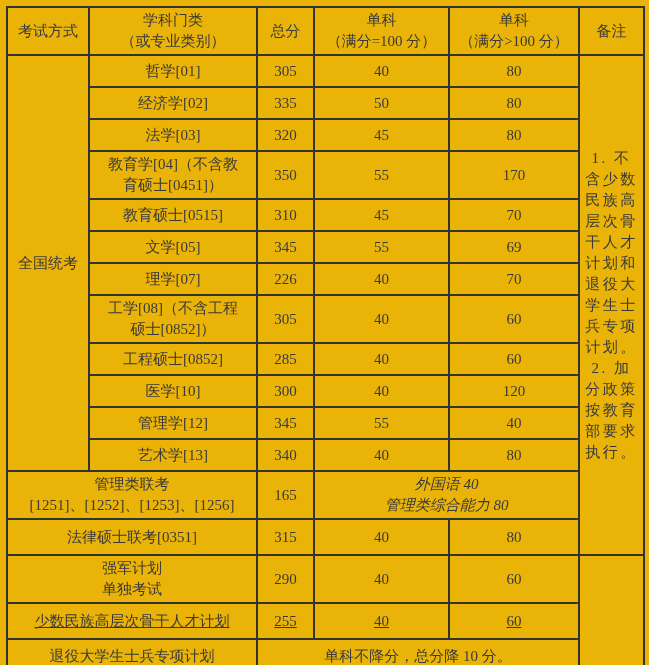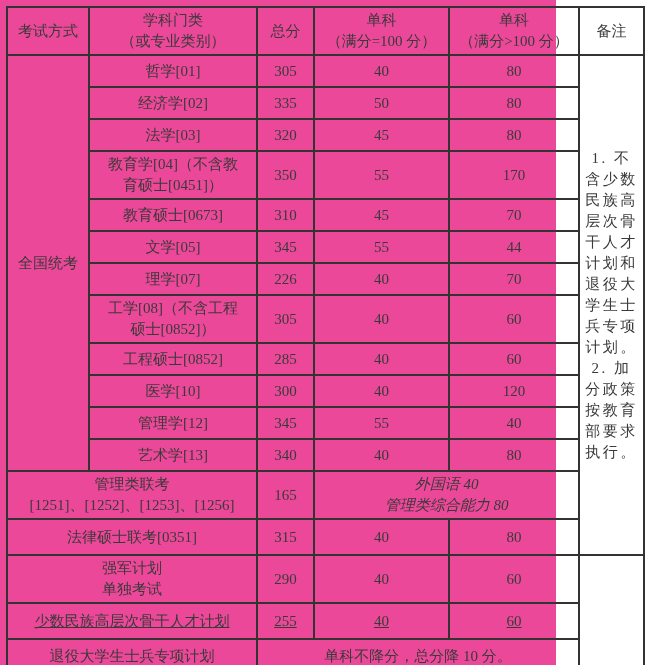--- a/index.html
+++ b/index.html
@@ -5,24 +5,24 @@
   html, body {
     margin: 0;
     padding: 0;
     width: 649px;
     height: 665px;
     background: #ffffff;
     overflow: hidden;
   }
   .page {
     box-sizing: border-box;
-    width: 556px;
+    width: 649px;
     height: 665px;
     padding: 6px;
-    background: #ec4899;
+    background: #eab308;
     font-family: "Liberation Serif", "DejaVu Serif", serif;
     color: #3a3a3a;
   }
   table.score-table {
     border-collapse: collapse;
     table-layout: fixed;
     width: 637px;
   }
   .score-table th,
   .score-table td {
@@ -128,31 +128,31 @@
 
     <tr class="h-double">
       <td class="l pre">教育学[04]（不含教
 育硕士[0451]）</td>
       <td>350</td>
       <td>55</td>
       <td>170</td>
     </tr>
 
     <tr class="h-single">
-      <td class="l">教育硕士[0673]</td>
+      <td class="l">教育硕士[0515]</td>
       <td>310</td>
       <td>45</td>
       <td>70</td>
     </tr>
 
     <tr class="h-single">
       <td class="l">文学[05]</td>
       <td>345</td>
       <td>55</td>
-      <td>44</td>
+      <td>69</td>
     </tr>
 
     <tr class="h-single">
       <td class="l">理学[07]</td>
       <td>226</td>
       <td>40</td>
       <td>70</td>
     </tr>
 
     <tr class="h-double">

